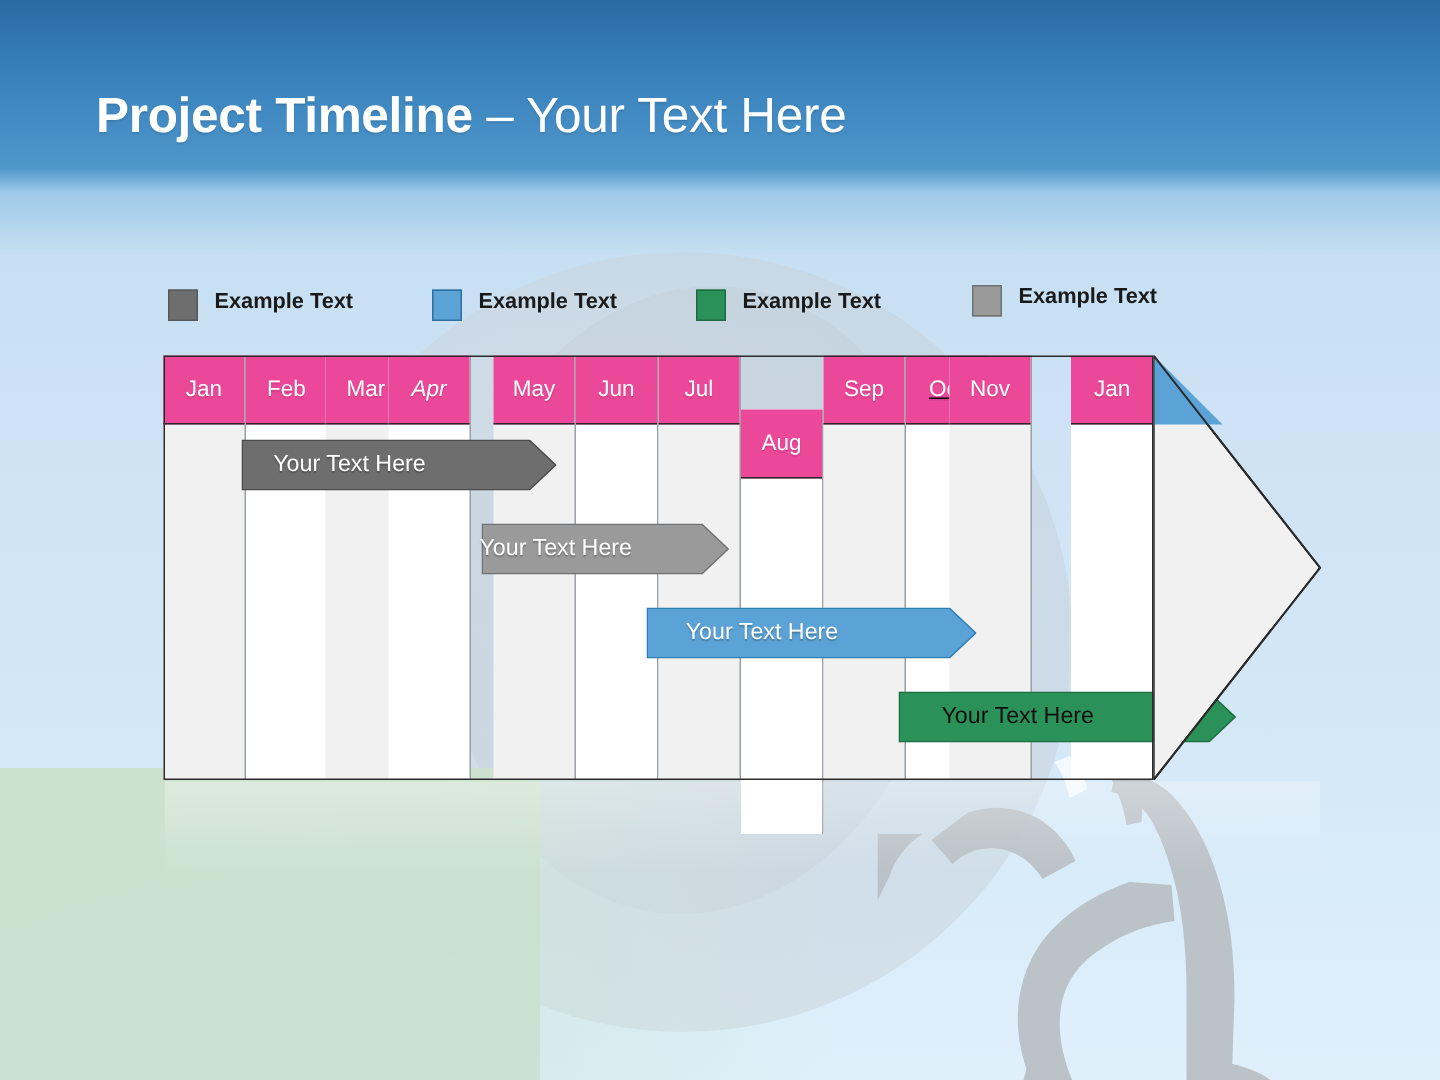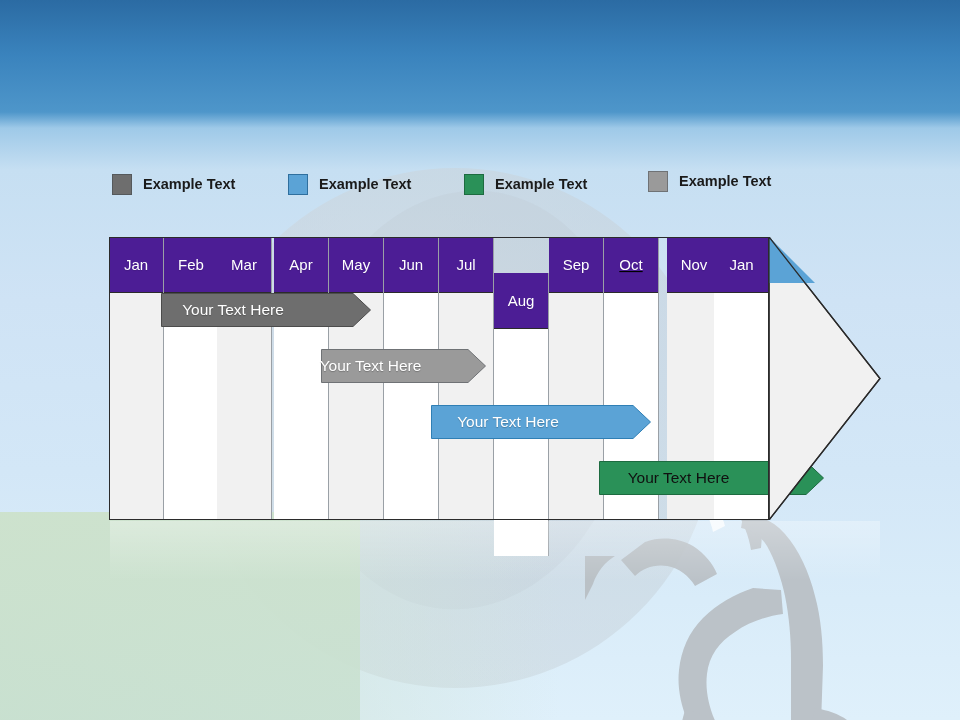--- a/index.html
+++ b/index.html
@@ -83,22 +83,22 @@
 
   
   #legend {
     position: absolute;
     left: 112px; top: 168px;
     width: 720px; height: 30px;
   }
   .legend-item {
     position: absolute;
     display: flex;
-    align-items: center;
     height: 26px;
+    margin-top: 22px;
   }
   .legend-swatch {
     width: 20px; height: 21px;
     border: 1px solid #55595c;
     box-sizing: border-box;
     margin-right: 11px;
   }
   .legend-label {
     font-size: 14.5px;
     font-weight: bold;
@@ -124,22 +124,22 @@
     position: absolute;
     top: 0;
     width: 55px;
     height: 283px;
     box-sizing: border-box;
     border-right: 1px solid #9aa0a6;
   }
   .col.odd  { background: #f1f1f1; }
   .col.even { background: #ffffff; }
   .col-head {
-    height: 56px;
-    background: #4c1d95;
+    height: 46px;
+    background: #ec4899;
     border-bottom: 1px solid #2b2b2b;
     box-sizing: border-box;
     color: #ffffff;
     font-size: 15px;
     display: flex;
     align-items: center;
     justify-content: center;
     text-shadow: 0 1px 1px rgba(0,0,0,0.12);
   }
 
@@ -211,20 +211,23 @@
         <path d="M30 86 C20 92 12 102 8 114 L0 130 L0 86 Z"></path>
         <path d="M230 238 C242 240 254 244 262 250 L264 255 L226 255 Z"></path>
         <path d="M100 240 C112 242 124 246 132 252 L134 255 L96 255 Z"></path>
       </g>
       <g fill="#ffffff" opacity="0.75">
         <path d="M128 34 C134 40 138 48 140 56 L128 62 C126 52 122 44 118 38 Z"></path>
       </g>
     </svg>
   </div>
 
+  <div id="title">
+    <span class="bold">Project Timeline</span><span class="light"> – Your Text Here</span>
+  </div>
 
   <div id="legend">
       <div class="legend-item" style="left: 0px; top: 3px;">
         <div class="legend-swatch" style="background: rgb(110, 110, 110); border-color: rgb(85, 89, 92);"></div>
         <div class="legend-label">Example Text</div>
       </div>
       <div class="legend-item" style="left: 176px; top: 3px;">
         <div class="legend-swatch" style="background: rgb(91, 163, 214); border-color: rgb(47, 111, 158);"></div>
         <div class="legend-label">Example Text</div>
       </div>
@@ -242,42 +245,42 @@
     <div id="columns">
         <div class="col odd" style="left: 0px;">
           <div class="col-head">Jan</div>
         </div>
         <div class="col even" style="left: 55px;">
           <div class="col-head">Feb</div>
         </div>
         <div class="col odd" style="left: 108px;">
           <div class="col-head">Mar</div>
         </div>
-        <div class="col even" style="left: 165px;">
+        <div class="col even" style="left: 150px; font-style: italic;">
           <div class="col-head">Apr</div>
         </div>
         <div class="col odd" style="left: 220px; text-align: right;">
           <div class="col-head">May</div>
         </div>
         <div class="col even" style="left: 275px;">
           <div class="col-head">Jun</div>
         </div>
         <div class="col odd" style="left: 330px;">
           <div class="col-head">Jul</div>
         </div>
         <div class="col even" style="left: 385px; margin-top: 36px;">
           <div class="col-head">Aug</div>
         </div>
         <div class="col odd" style="left: 440px;">
           <div class="col-head">Sep</div>
         </div>
         <div class="col even" style="left: 495px; text-decoration: underline;">
           <div class="col-head">Oct</div>
         </div>
-        <div class="col odd" style="left: 558px;">
+        <div class="col odd" style="left: 524px;">
           <div class="col-head">Nov</div>
         </div>
         <div class="col even" style="left: 605px; border-right: none;">
           <div class="col-head">Jan</div>
         </div>
       </div>
     <div id="bars">
         <div class="bar" style="left: 4px; top: 56px; width: 210px;">
           <svg width="210" height="34" viewBox="0 0 210 34">
             <path d="M0.5 0.5 L192 0.5 L209.5 17 L192 33.5 L0.5 33.5 Z" fill="#6e6e6e" stroke="#4c4c4c" stroke-width="1"></path>

